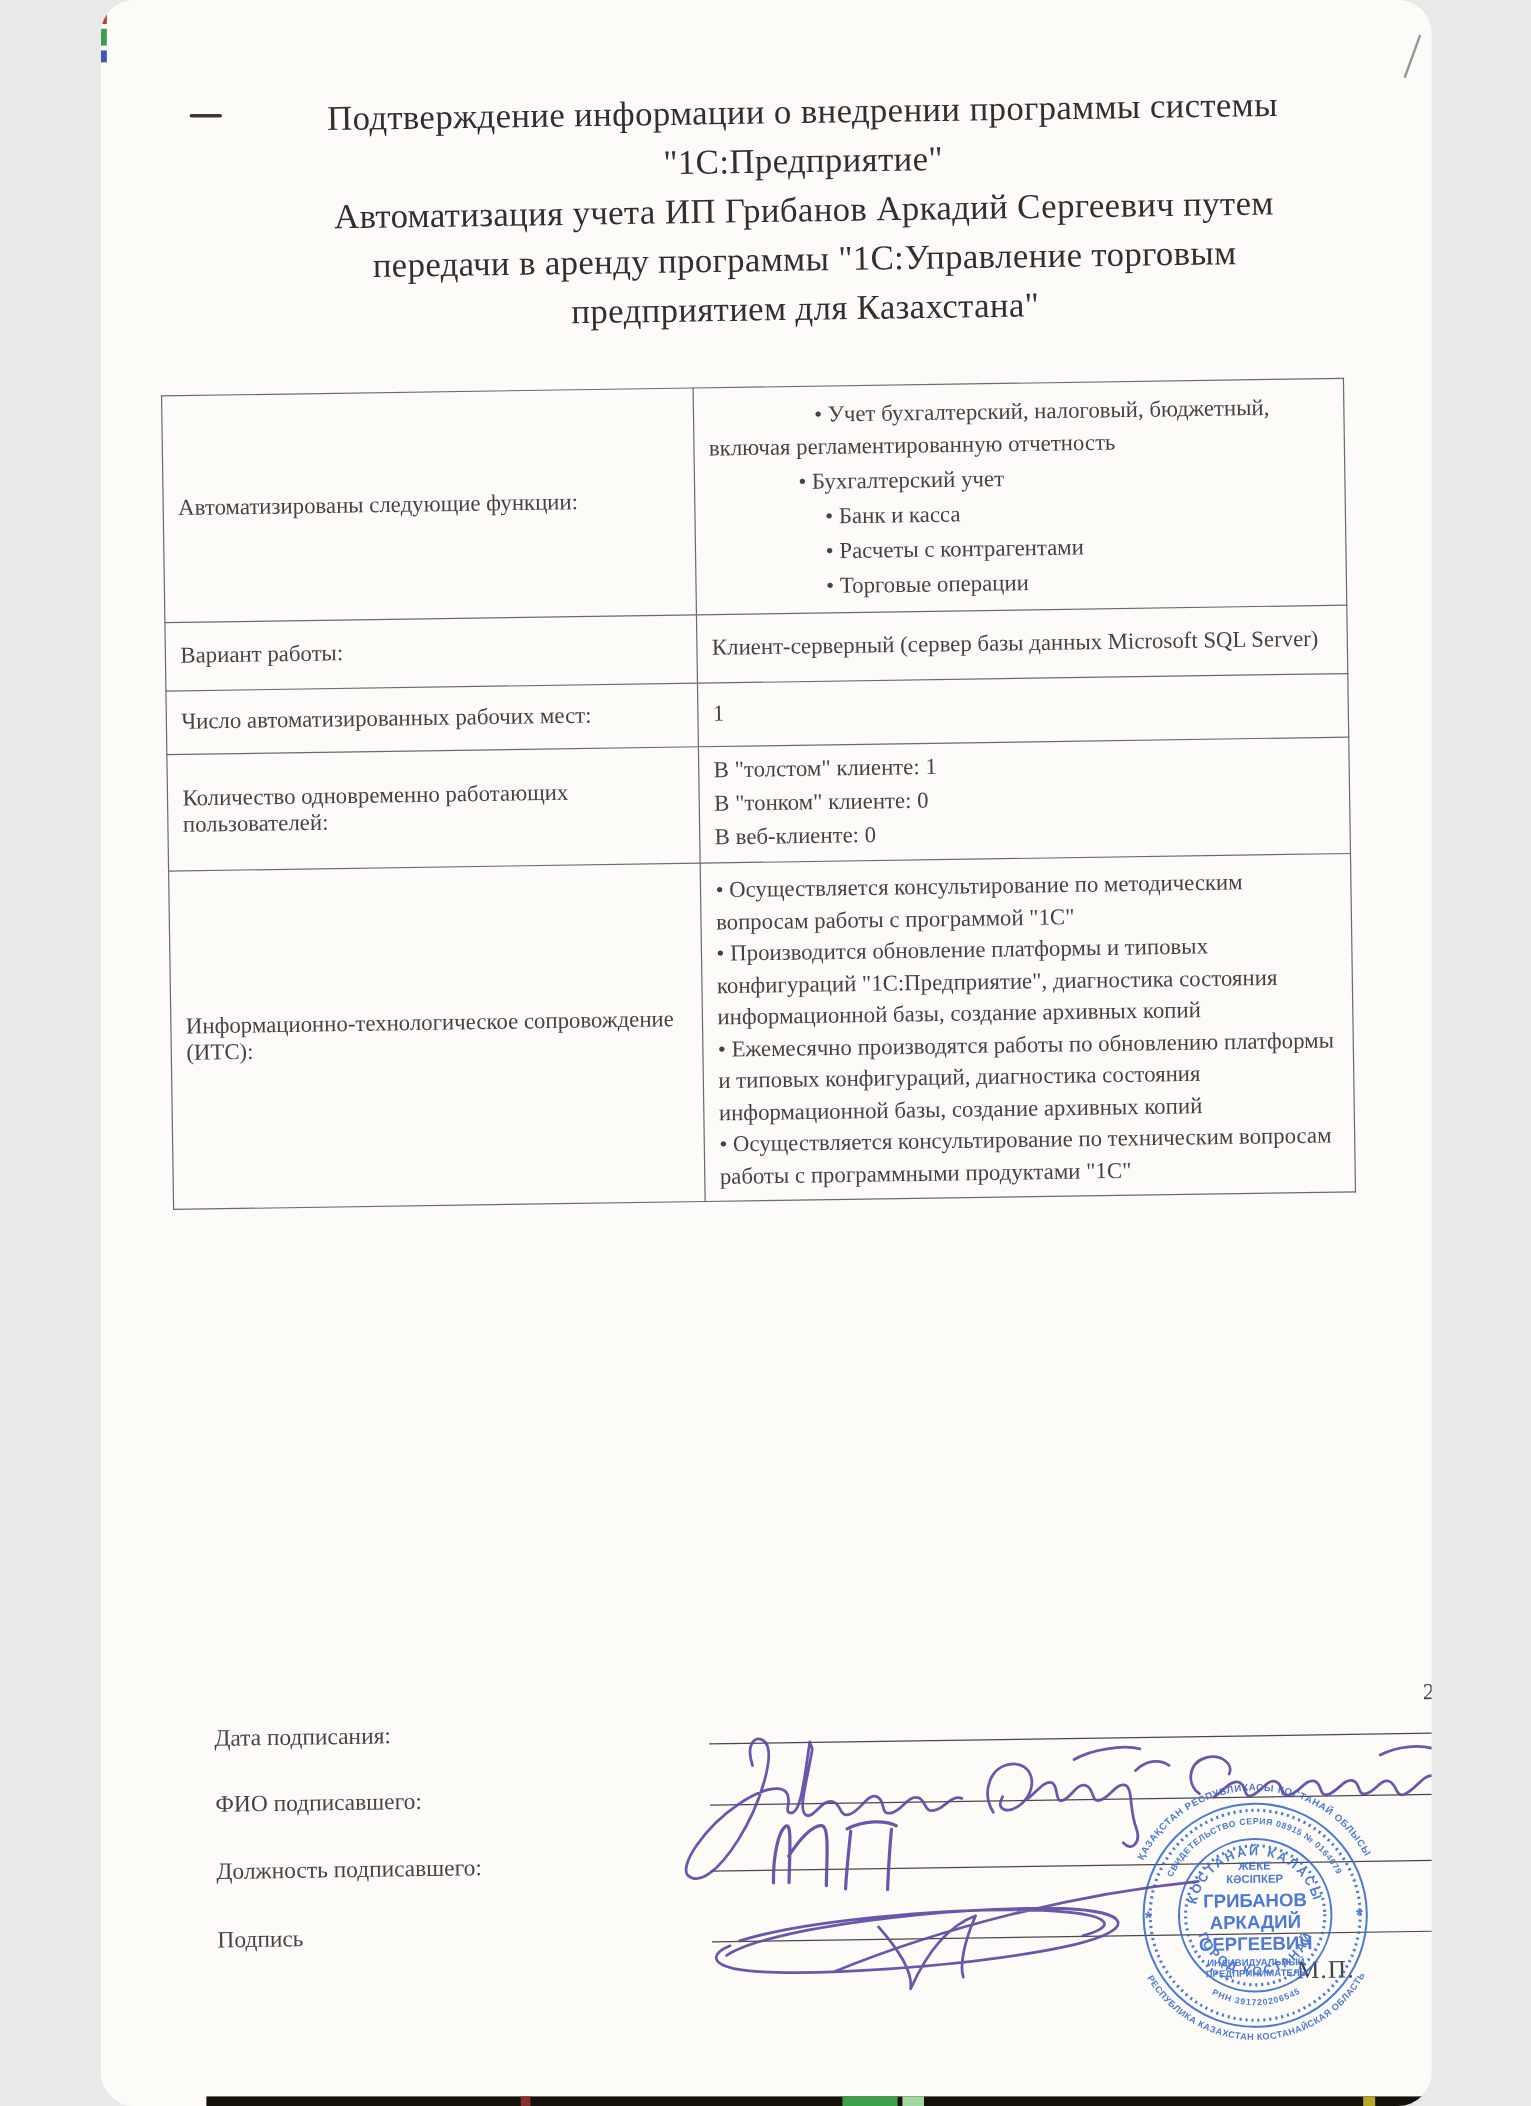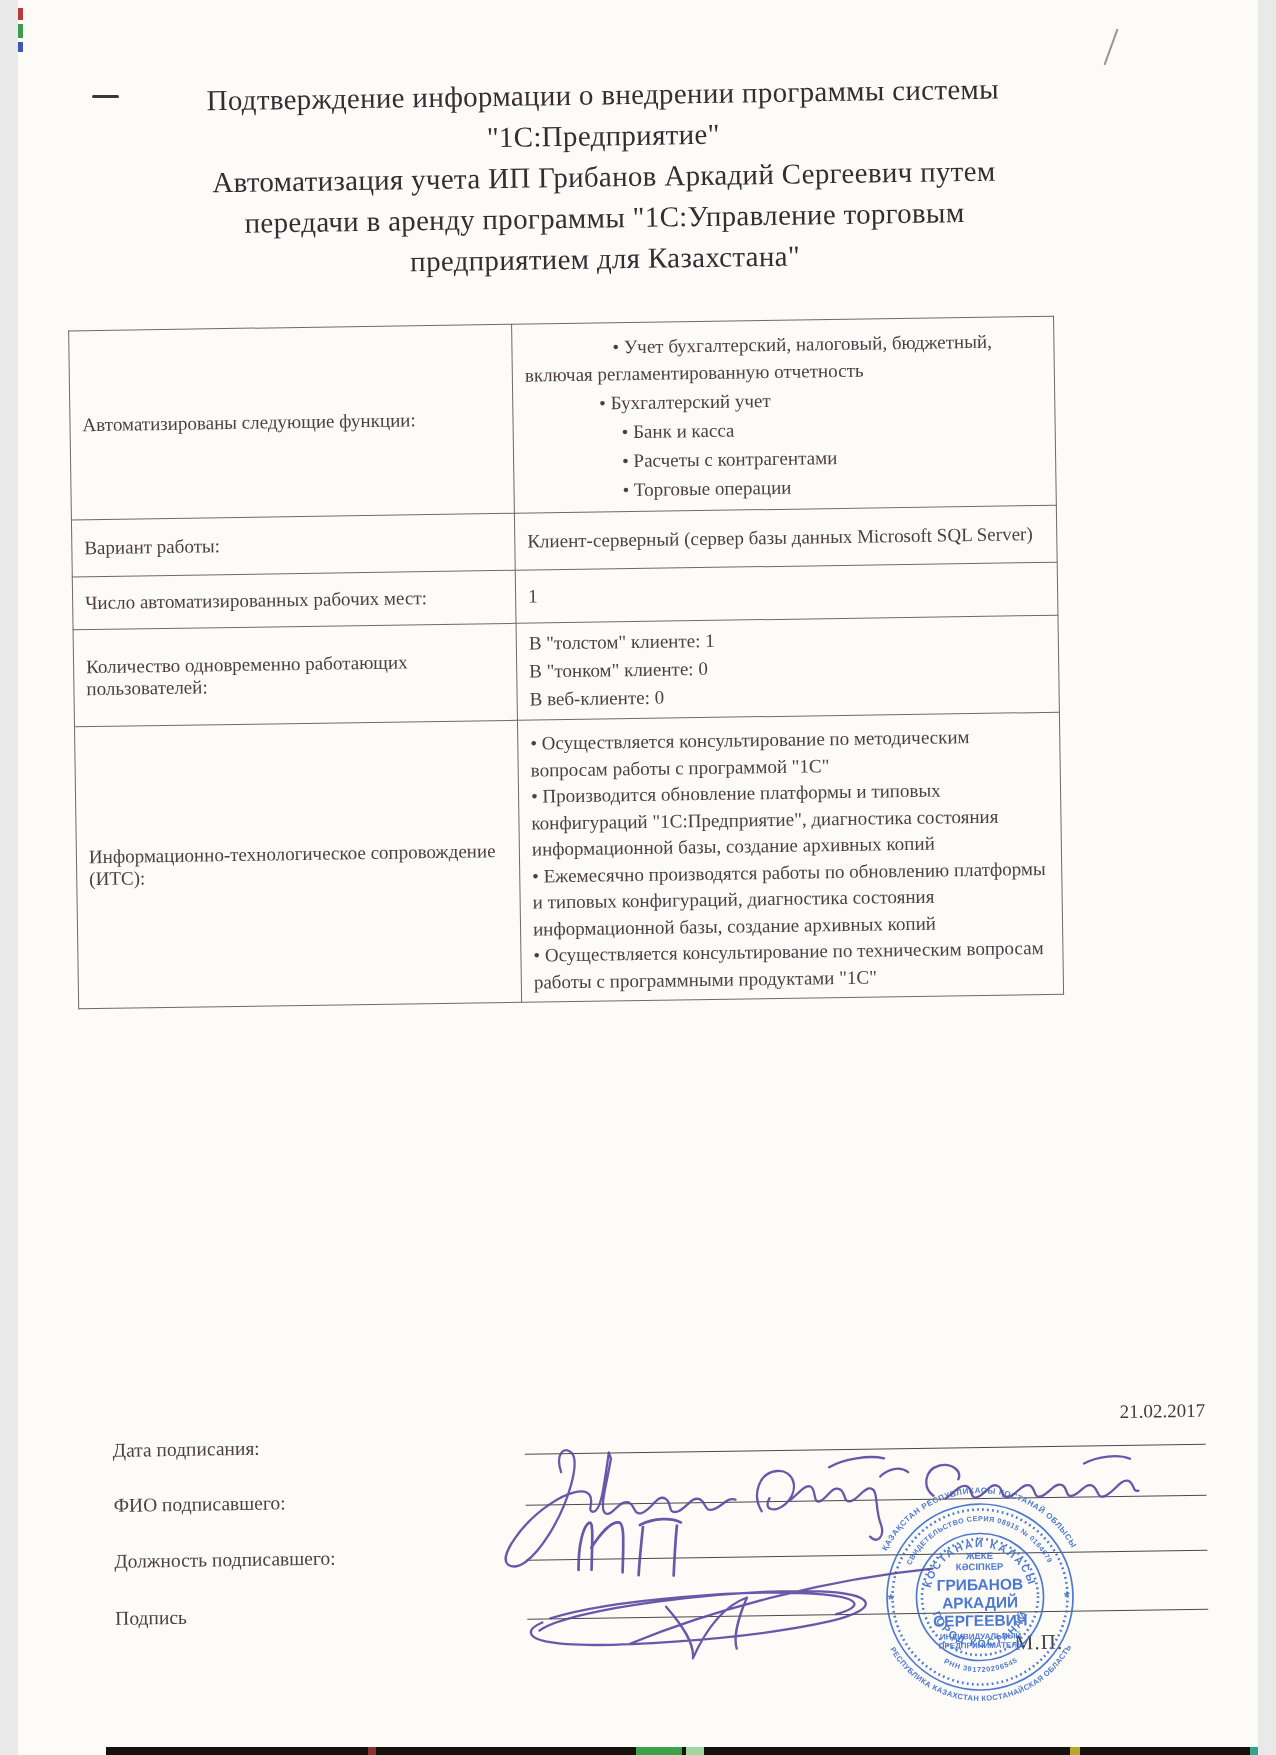--- a/index.html
+++ b/index.html
@@ -2,24 +2,25 @@
 <html style="--stamp-blue: #3c6cce; --ink-purple: #5c4aa2; --text-dark: #473c42;"><head>
 <meta charset="utf-8">
 <style>
   :root{
     --stamp-blue:#3c6cce;
     --ink-purple:#5c4aa2;
     --text-dark:#473c42;
   }
   html,body{margin:0;padding:0;background:#e9e9e9;}
   .page{
-    position:relative;width:1240px;height:1755px;margin:0 auto;
+    position:relative;width:1109px;height:1755px;margin:0 auto;
     background:#fcfbf8;overflow:hidden;
     font-family:"Liberation Serif","DejaVu Serif",serif;
     color:var(--text-dark);
+    border-radius:28px;
   }
   .sheet{position:absolute;inset:0;transform:rotate(-0.85deg);transform-origin:50% 45%;}
 
   
   .doc-title{
     position:absolute;left:55px;top:74px;width:1080px;text-align:center;
     font-size:29px;line-height:41px;color:#372c32;letter-spacing:.3px;
   }
 
   

